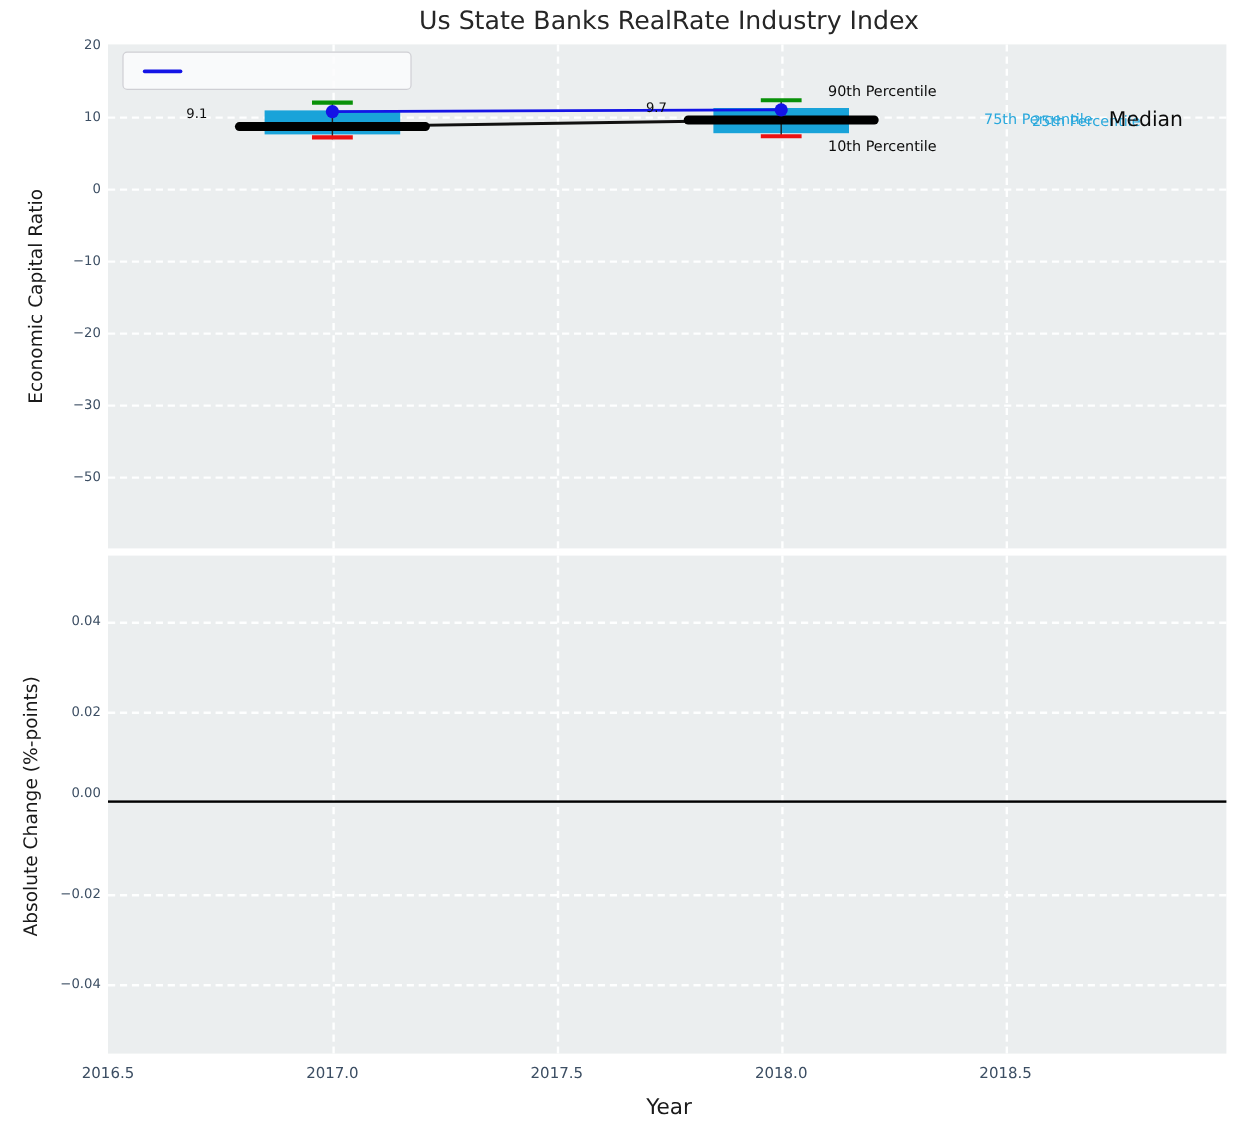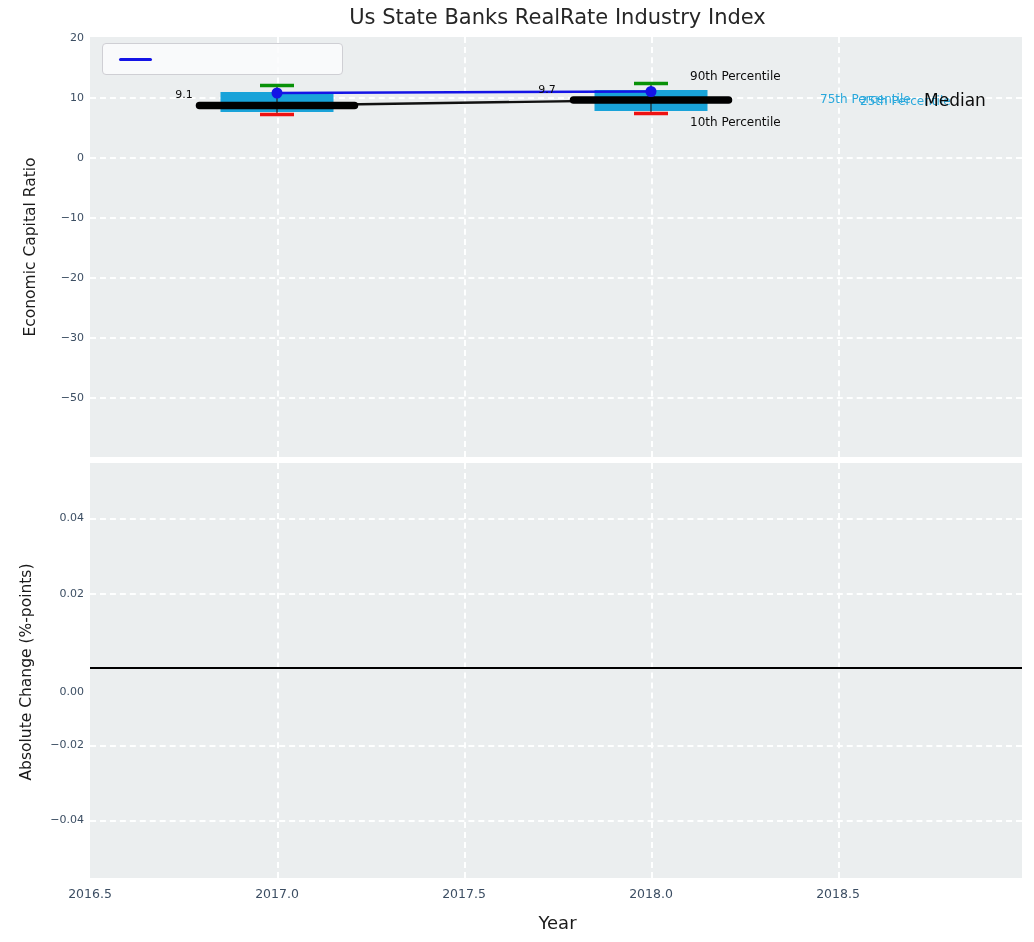--- a/index.html
+++ b/index.html
@@ -98,21 +98,21 @@
       <line x1="187" y1="56" x2="561" y2="54.5" stroke="#1414E6" stroke-width="2.4"></line>
 
       <circle cx="187" cy="56" r="5.5" fill="#1414E6"></circle>
       <circle cx="561" cy="54.5" r="5.5" fill="#1414E6"></circle>
     </svg>
 
     <div class="legend">
       <div class="legend-line"></div>
     </div>
 
-    <div class="ann ann-small" style="left:72px;top:51px;width:44px;">9.1</div>
+    <div class="ann ann-small" style="left:52px;top:51px;width:44px;">9.1</div>
     <div class="ann ann-small" style="left:435px;top:46px;width:44px;">9.7</div>
     <div class="ann ann-big" style="left:600px;top:32px;">90th Percentile</div>
     <div class="ann ann-big" style="left:600px;top:78px;">10th Percentile</div>
     <div class="ann ann-cyan" style="left:730px;top:55px;text-align:center;">75th Percentile</div>
     <div class="ann ann-cyan" style="left:730px;top:57px;margin-left:40px;">25th Percentile</div>
     <div class="ann ann-med" style="left:787px;top:53px;padding-left:47px;">Median</div>
   </div>
 
   <div class="ytick" style="top:30px">20</div>
   <div class="ytick" style="top:90px">10</div>
@@ -130,21 +130,21 @@
     <div class="hgrid" style="top:357px"></div>
     <div class="vgrid" style="left:187px"></div>
     <div class="vgrid" style="left:374px"></div>
     <div class="vgrid" style="left:561px"></div>
     <div class="vgrid" style="left:748px"></div>
     <div class="zero-line"></div>
   </div>
 
   <div class="ytick" style="top:510px">0.04</div>
   <div class="ytick" style="top:586px">0.02</div>
-  <div class="ytick" style="top:684px">0.00</div>
+  <div class="ytick" style="top:653px">0.00</div>
   <div class="ytick" style="top:737px">−0.02</div>
   <div class="ytick" style="top:812px">−0.04</div>
   <div class="ylabel" style="left:26px;top:672px;">Absolute Change (%-points)</div>
 
   <div class="xtick" style="left:55px">2016.5</div>
   <div class="xtick" style="left:242px">2017.0</div>
   <div class="xtick" style="left:429px">2017.5</div>
   <div class="xtick" style="left:616px">2018.0</div>
   <div class="xtick" style="left:803px">2018.5</div>
   <div class="xlabel">Year</div>

